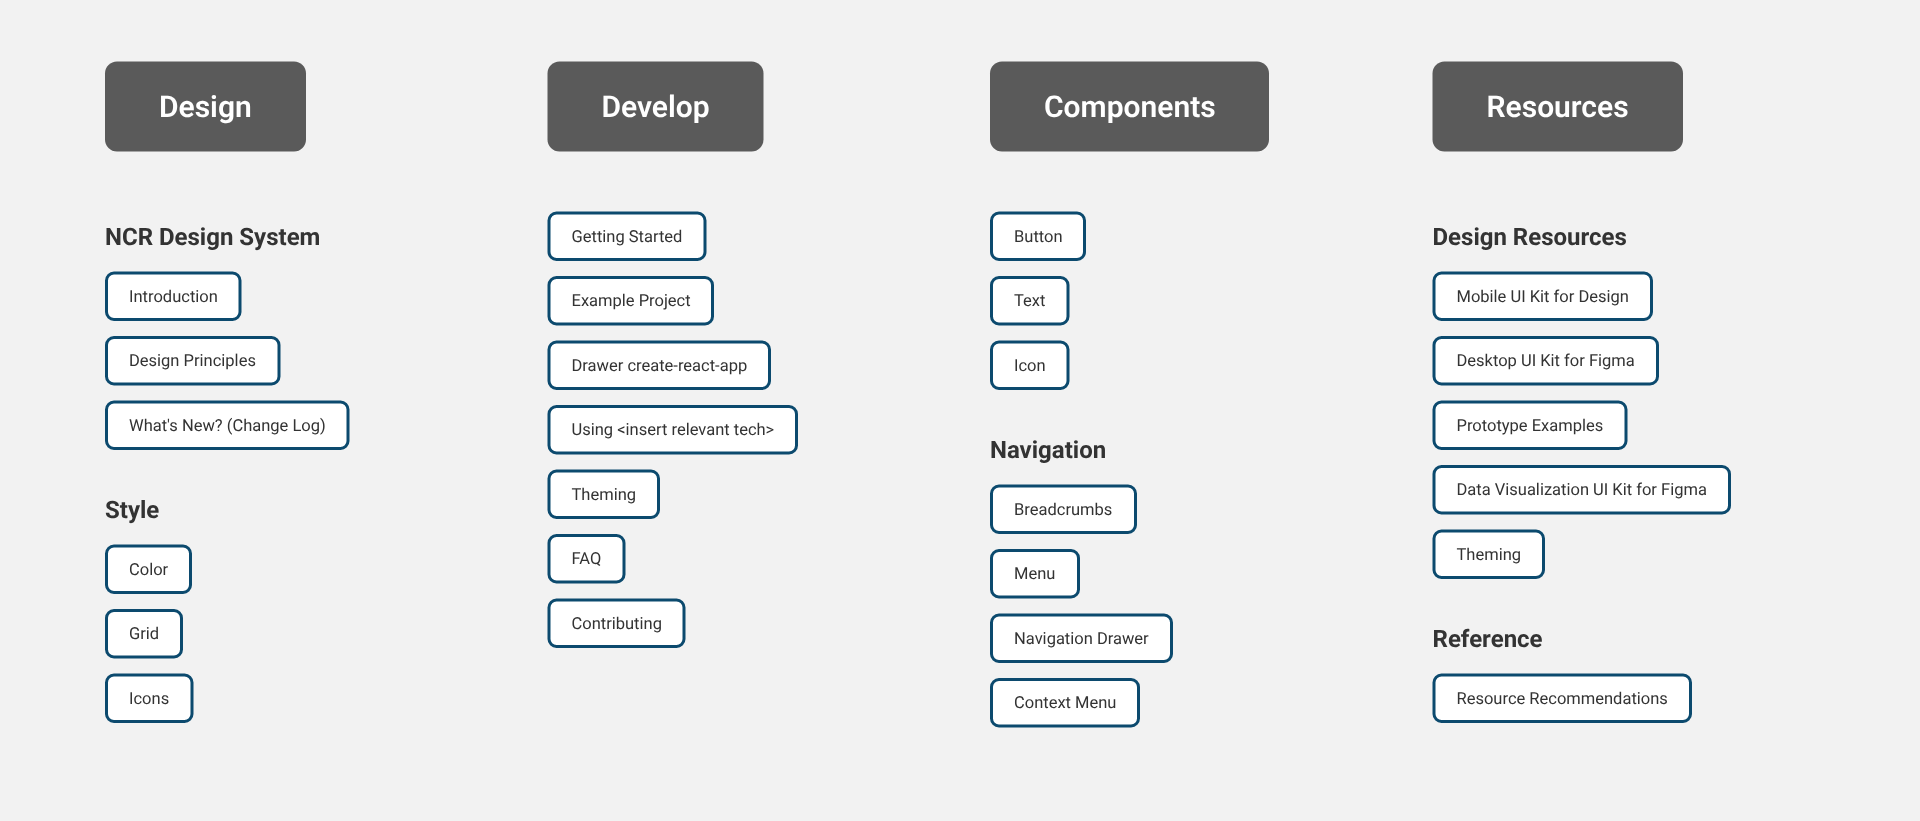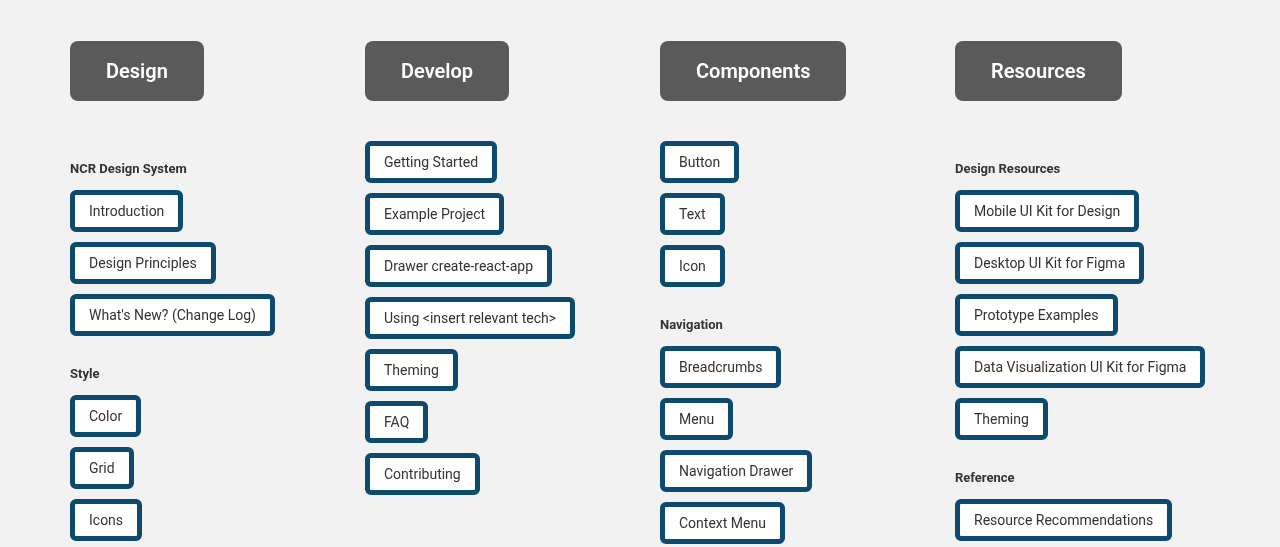--- a/index.html
+++ b/index.html
@@ -34,35 +34,35 @@
       font-size: 20px;
       font-weight: 600;
       padding: 18px 36px;
       border-radius: 8px;
       margin-bottom: 40px;
       cursor: pointer;
     }
 
     .section-label {
       font-weight: 700;
-      font-size: 13px;
+      font-size: 16px;
       color: #333;
       margin-bottom: 14px;
-      margin-top: 20px;
+      margin-top: 7px;
     }
 
     .nav-item {
       display: inline-block;
       background-color: #fff;
-      border: 5px solid #0c4a6e;
+      border: 2px solid #0c4a6e;
       border-radius: 6px;
       padding: 8px 14px;
       margin-bottom: 10px;
       cursor: pointer;
-      font-size: 14px;
+      font-size: 11px;
       color: #333;
       white-space: nowrap;
     }
 
     .nav-items-column {
       display: flex;
       flex-direction: column;
       align-items: flex-start;
       margin-bottom: 10px;
     }

